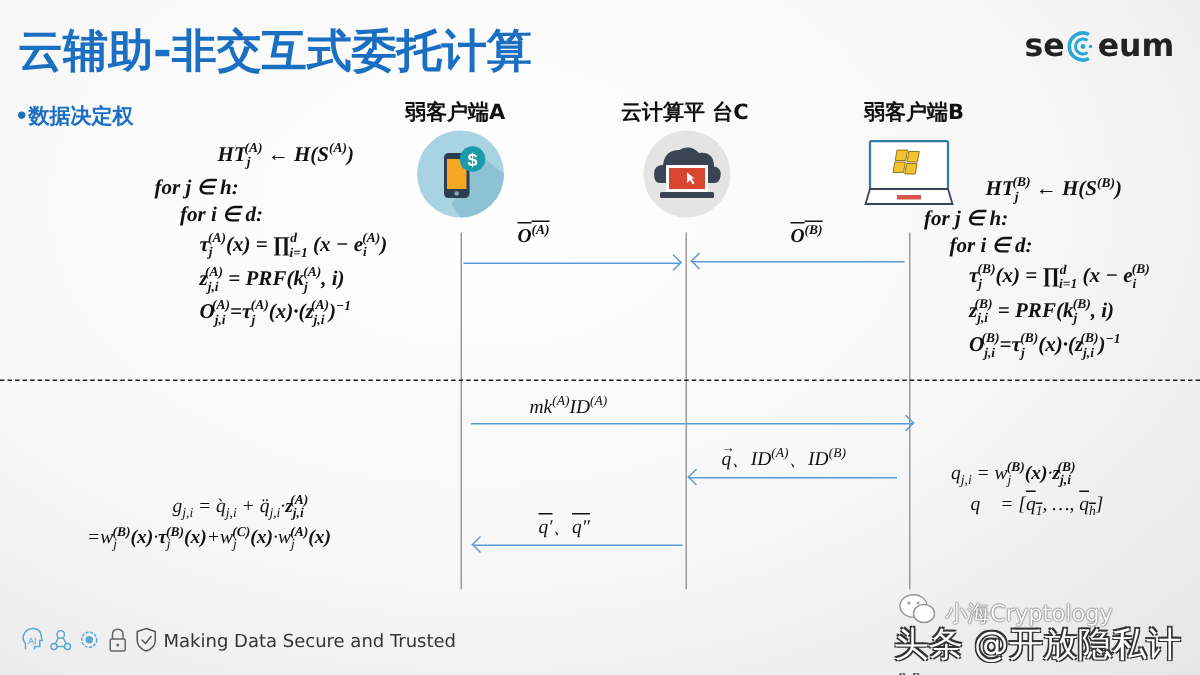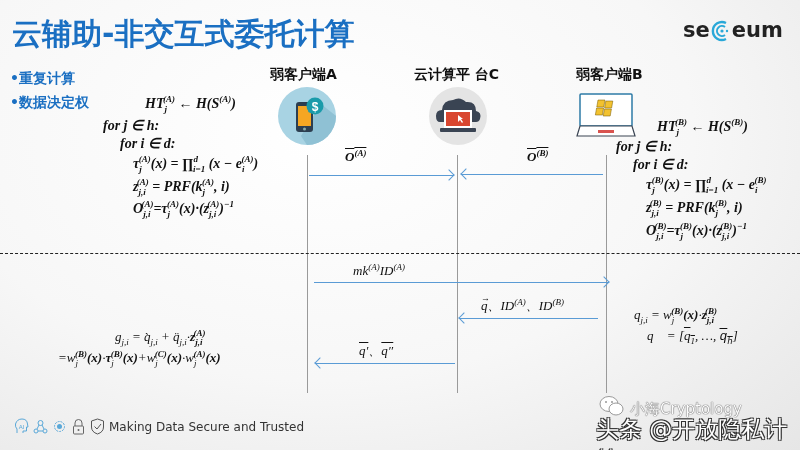--- a/index.html
+++ b/index.html
@@ -77,21 +77,20 @@
       <path d="M15 3 A9 9 0 1 0 15 19" fill="none" stroke="#29a8d8" stroke-width="2.4"></path>
       <path d="M14 7 A5 5 0 1 0 14 15" fill="none" stroke="#29a8d8" stroke-width="2"></path>
       <circle cx="11" cy="11" r="1.6" fill="#29a8d8"></circle>
       <circle cx="16" cy="11" r="1.2" fill="#29a8d8"></circle>
     </svg>
   </span>
   <span>eum</span>
 </div>
 
 <div class="abs bullets">
-  <div class="bullet">•重复计算</div>
   <div class="bullet">•数据决定权</div>
 </div>
 
 <div class="abs party-label" style="left:270px; top:66px;">弱客户端A</div>
 <div class="abs party-label" style="left:414px; top:66px;">云计算平 台C</div>
 <div class="abs party-label" style="left:576px; top:66px;">弱客户端B</div>
 
 <div class="abs" style="left:277px; top:86px; width:60px; height:60px;">
   <svg width="60" height="60" viewBox="0 0 60 60">
     <circle cx="30" cy="30" r="29" fill="#a8d3e3"></circle>
@@ -169,21 +168,21 @@
 <div class="abs arrow-line" style="left:459px; top:318px; width:139px;">
     <span class="arrow-head-l"></span>
   </div>
 
 <div class="abs math normal arrow-label" style="left:359px; top:342px;"><span style="text-decoration:overline;">q′</span>、<span style="text-decoration:overline;">q″</span></div>
 <div class="abs arrow-line" style="left:315px; top:363px; width:140px;">
     <span class="arrow-head-l"></span>
   </div>
 
 <div class="abs math normal" style="left:634px; top:306px; font-size:13px;">q<sub>j,i</sub> = w<sub>j</sub><sup style="margin-left:-3px;font-weight:bold;">(B)</sup><b>(x)</b>·<b>z</b><sub><b>j,i</b></sub><sup style="margin-left:-9px;font-weight:bold;">(B)</sup></div>
-<div class="abs math normal" style="left:647px; top:327px; font-size:13px;">q⃗ = [<span style="text-decoration:overline;">q<sub>1</sub></span>, …, <span style="text-decoration:overline;font-family:Liberation Mono, monospace;">q<sub>h</sub></span>]</div>
+<div class="abs math normal" style="left:647px; top:327px; font-size:13px;">q⃗ = [<span style="text-decoration:overline;">q<sub>1</sub></span>, …, <span style="text-decoration:overline;">q<sub>h</sub></span>]</div>
 
 <div class="abs math normal" style="left:115px; top:328px; font-size:13px;">g<sub>j,i</sub> = q̀<sub>j,i</sub> + q̈<sub>j,i</sub>·<b>z</b><sub><b>j,i</b></sub><sup style="margin-left:-9px;font-weight:bold;">(A)</sup></div>
 <div class="abs math normal" style="left:58px; top:349px; font-size:13px;">=w<sub>j</sub><sup style="margin-left:-3px;font-weight:bold;">(B)</sup><b>(x)</b>·<b>τ</b><sub>j</sub><sup style="margin-left:-3px;font-weight:bold;">(B)</sup><b>(x)</b>+w<sub>j</sub><sup style="margin-left:-3px;font-weight:bold;">(C)</sup><b>(x)</b>·w<sub>j</sub><sup style="margin-left:-3px;font-weight:bold;">(A)</sup><b>(x)</b></div>
 
 <div class="abs footer">
   <span class="ic">
     <svg width="15" height="17" viewBox="0 0 15 17">
         <path d="M3 15 L3 11 Q1 9 1.5 6 Q3 1 8 1 Q13 1 13.5 6 L14 9 L12.5 9 L12.5 13 L9 13 L9 15" fill="none" stroke="#5aa8d8" stroke-width="1"></path>
         <text x="7.5" y="11" font-size="6" fill="#5aa8d8" text-anchor="middle" font-family="Liberation Sans, sans-serif">AI</text>
       </svg>

